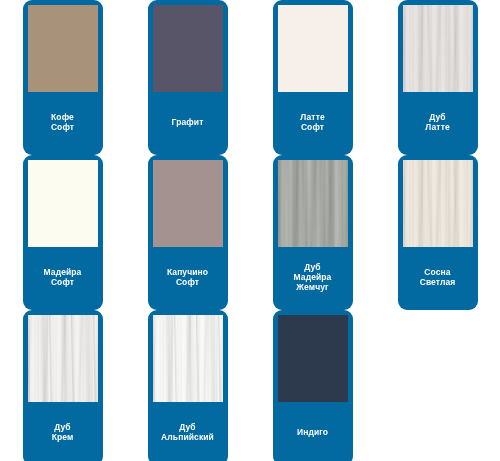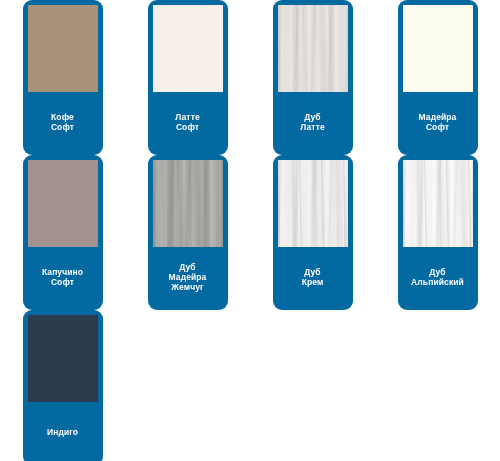--- a/index.html
+++ b/index.html
@@ -109,20 +109,24 @@
 </head>
 <body>
 
 <div id="grid">
     <div class="card">
       <div class="swatch" style="background-color: rgb(168, 146, 121);"></div>
       <div class="label">Кофе
 Софт</div>
     </div>
     <div class="card">
+      <div class="swatch" style="background-color: rgb(89, 85, 104);"></div>
+      <div class="label">Графит</div>
+    </div>
+    <div class="card">
       <div class="swatch" style="background-color: rgb(247, 239, 234);"></div>
       <div class="label">Латте
 Софт</div>
     </div>
     <div class="card">
       <div class="swatch wood" style="background-color: rgb(228, 224, 221);"></div>
       <div class="label">Дуб
 Латте</div>
     </div>
     <div class="card">
@@ -135,20 +139,25 @@
       <div class="label">Капучино
 Софт</div>
     </div>
     <div class="card">
       <div class="swatch wood" style="background-color: rgb(163, 165, 160);"></div>
       <div class="label">Дуб
 Мадейра
 Жемчуг</div>
     </div>
     <div class="card">
+      <div class="swatch wood" style="background-color: rgb(236, 229, 218);"></div>
+      <div class="label">Сосна
+Светлая</div>
+    </div>
+    <div class="card">
       <div class="swatch wood grain-strong" style="background-color: rgb(242, 240, 238);"></div>
       <div class="label">Дуб
 Крем</div>
     </div>
     <div class="card">
       <div class="swatch wood grain-strong" style="background-color: rgb(247, 247, 246);"></div>
       <div class="label">Дуб
 Альпийский</div>
     </div>
     <div class="card">

